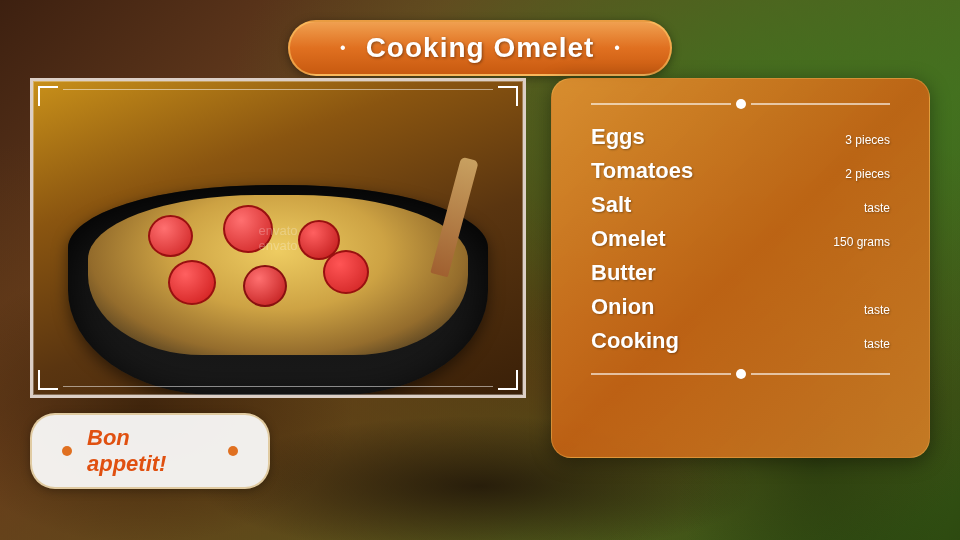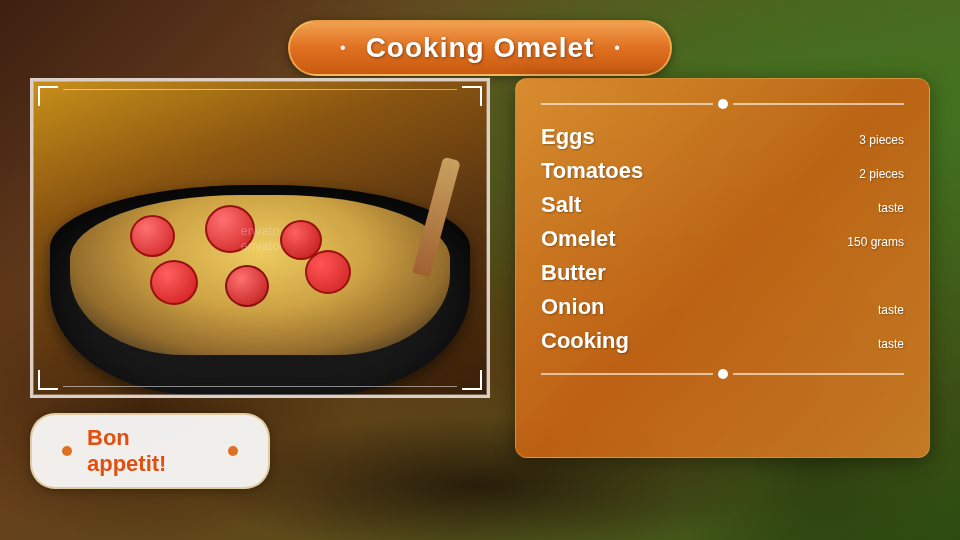--- a/index.html
+++ b/index.html
@@ -88,21 +88,21 @@
       flex-direction: column;
       gap: 15px;
       flex: 0 0 460px;
     }
 
     
     .image-container {
       position: relative;
       border: 3px solid rgba(255,255,255,0.7);
       background: #8b6040;
-      width: 460px;
+      width: 496px;
       height: 320px;
       overflow: hidden;
     }
 
     
     .image-container::before {
       content: '';
       position: absolute;
       top: 0; left: 0; right: 0; bottom: 0;
       border: 1px solid rgba(255,255,255,0.3);
@@ -175,28 +175,29 @@
       height: 10px;
       border-radius: 50%;
       background: #e07020;
       flex-shrink: 0;
     }
 
     .bon-appetit-text {
       color: #e05010;
       font-size: 22px;
       font-weight: bold;
+      font-style: italic;
     }
 
     
     .ingredients-card {
       flex: 1;
       background: linear-gradient(135deg, rgba(240,150,50,0.85) 0%, rgba(200,100,20,0.9) 50%, rgba(220,130,40,0.85) 100%);
-      border-radius: 12px;
-      padding: 20px 25px;
+      border-radius: 20px;
+      padding: 20px 39px;
       box-shadow: 0 4px 20px rgba(0,0,0,0.4);
       border: 1px solid rgba(255,200,100,0.3);
       position: relative;
       min-height: 380px;
     }
 
     
     .card-line-top {
       display: flex;
       align-items: center;

